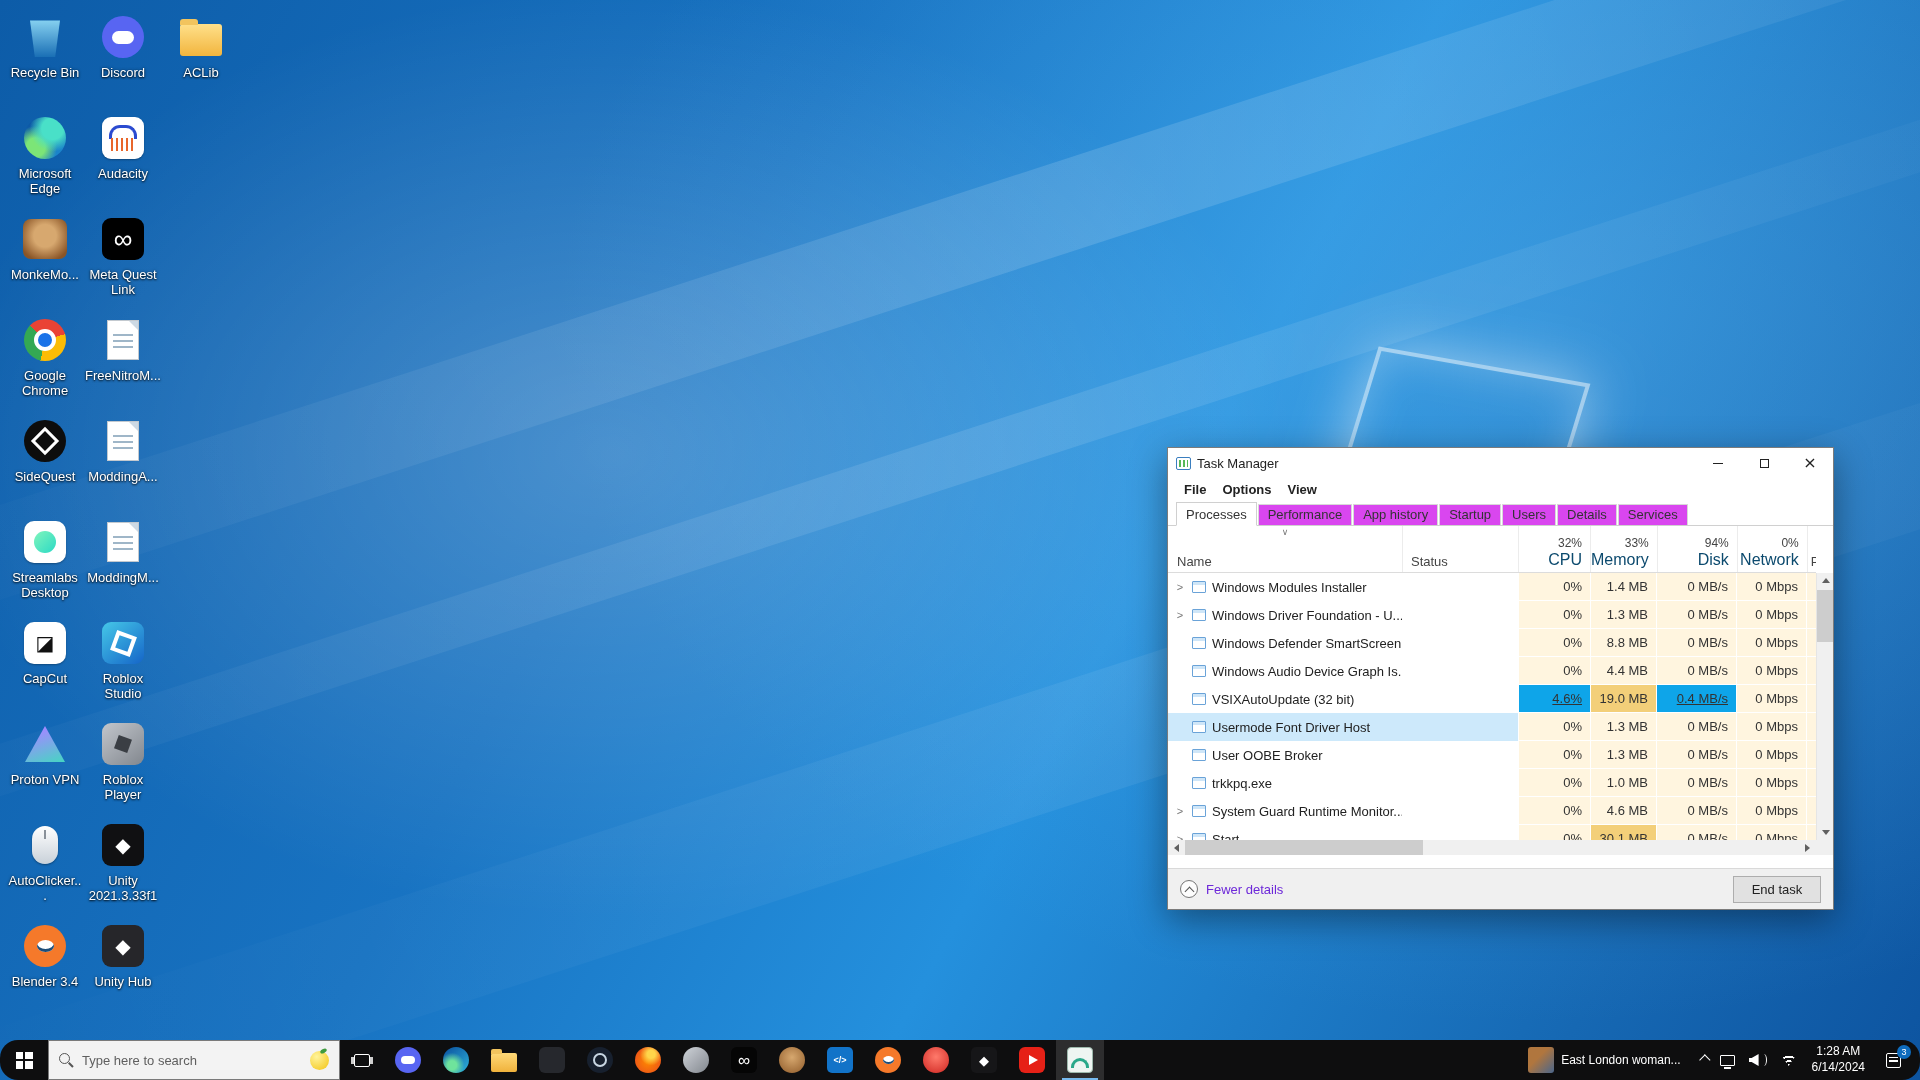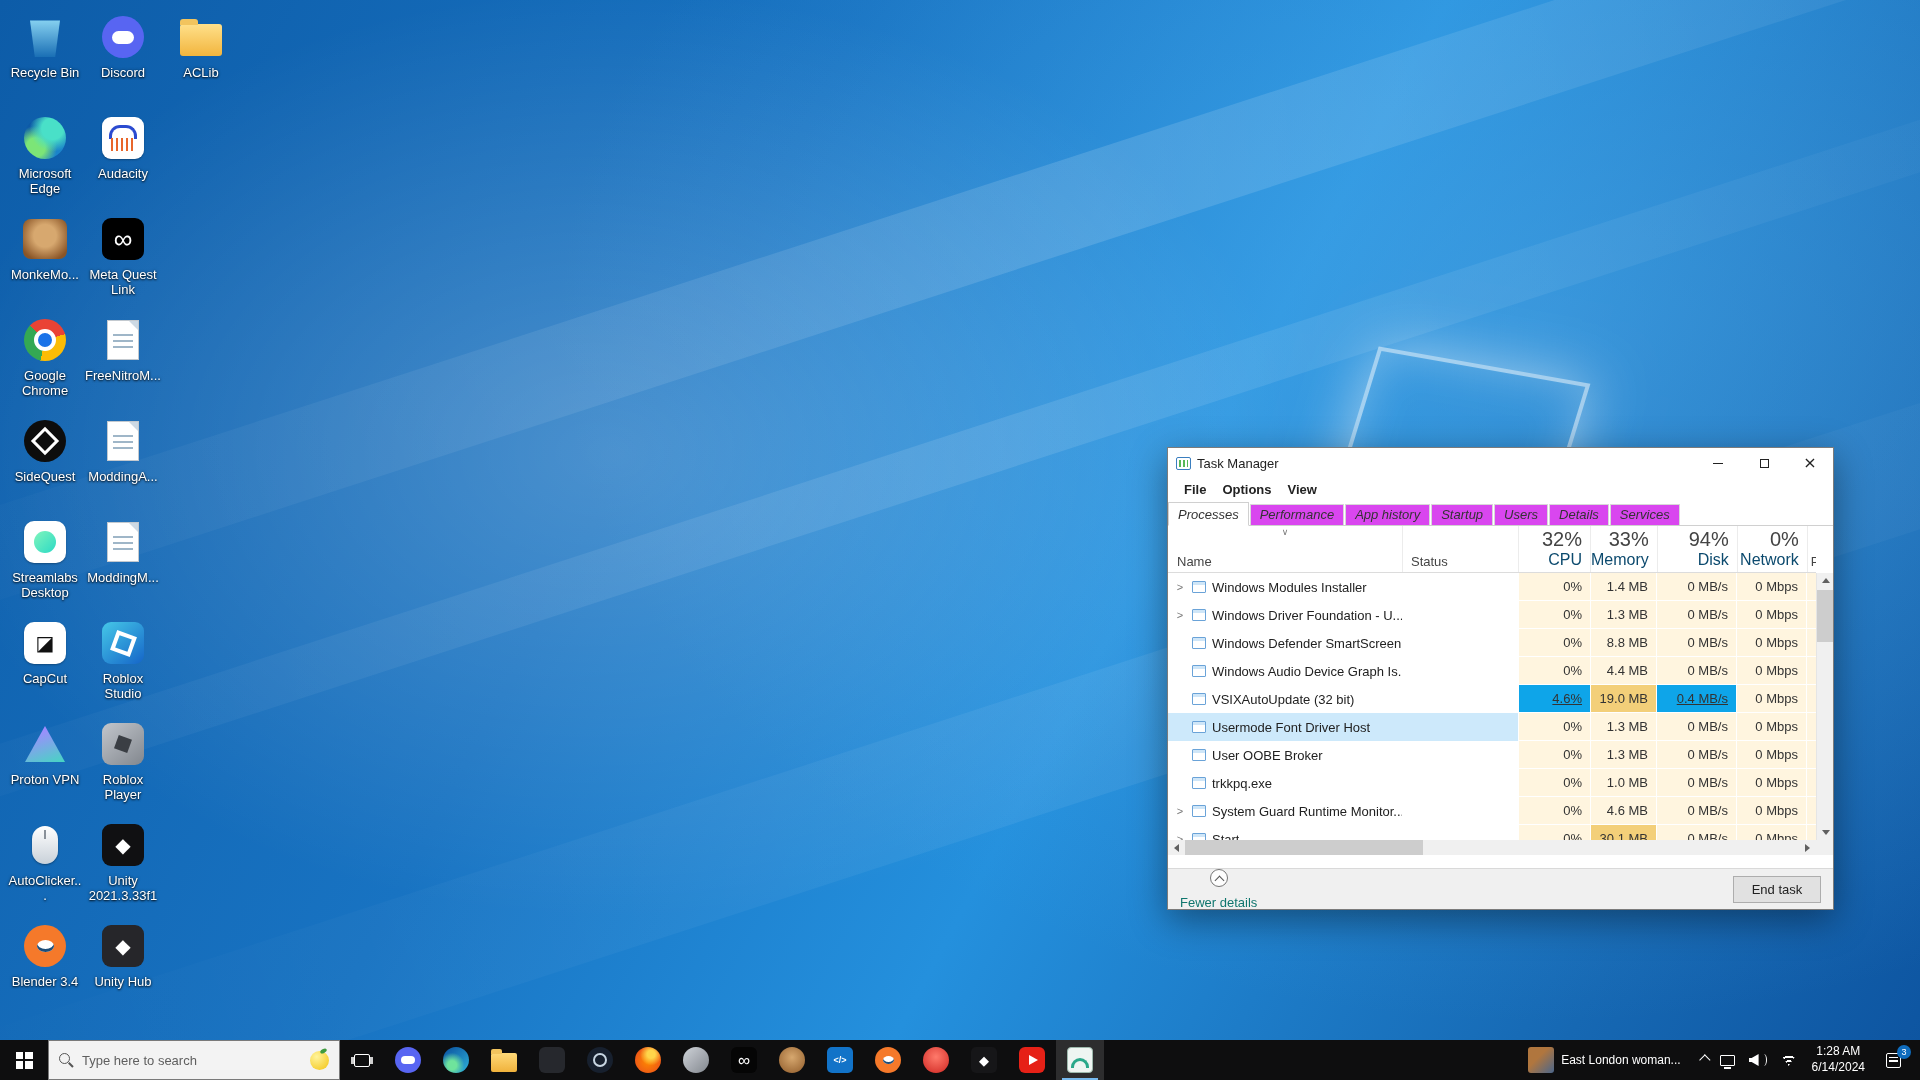--- a/index.html
+++ b/index.html
@@ -76,41 +76,41 @@
   .tm-app-icon { width:15px; height:13px; border:1.5px solid #3a7ebf; border-radius:2px; background:#fff; position:relative; margin-right:6px; }
   .tm-app-icon::after { content:""; position:absolute; inset:2px; background:repeating-linear-gradient(90deg,#57b857 0 2px,rgba(0,0,0,0) 2px 4px); }
   .tm-title { font-size:13px; }
   .tm-caption { margin-left:auto; display:flex; height:100%; }
   .cap-btn { width:46px; height:100%; display:flex; align-items:center; justify-content:center; color:#222; }
   .glyph-min { width:10px; height:1px; background:#222; }
   .glyph-max { width:9px; height:9px; border:1px solid #222; }
   .glyph-close { font-size:16px; line-height:1; font-family:"DejaVu Sans",sans-serif; }
   .tm-menubar { height:22px; display:flex; align-items:center; padding-left:8px; flex:0 0 auto;font-weight:bold; }
   .tm-menu-item { padding:0 8px; font-size:13px; }
-  .tm-tabstrip { height:26px; display:flex; align-items:flex-end; border-bottom:1px solid #d0d0d0; flex:0 0 auto;font-style:italic; }
+  .tm-tabstrip { height:26px; display:flex; align-items:flex-end; padding-left:8px; border-bottom:1px solid #d0d0d0; flex:0 0 auto; }
   .tm-tab { padding:2px 9px 3px; font-size:13px; background:#d946ef; border:1px solid #d8d8d8; border-bottom:none; margin-right:1px; color:#333; }
   .tm-tab.active { background:#fff; border:1px solid #d0d0d0; border-bottom:1px solid #fff; margin-bottom:-1px; padding-top:4px; }
 
   .tm-body { flex:1; position:relative; background:#fff; overflow:hidden; }
   .tm-region { margin-right:17px; }
   .cols { display:flex; }
   .c-name { flex:0 0 234px; display:flex; align-items:center; overflow:hidden; }
   .c-status { flex:0 0 116px; }
   .c-cpu { flex:0 0 72px; }
   .c-mem { flex:0 0 66px; }
   .c-disk { flex:0 0 80px; }
   .c-net { flex:0 0 70px; }
   .c-part { flex:1 1 auto; overflow:hidden; }
 
   .tm-header { height:47px; border-bottom:1px solid #dcdcdc; }
   .tm-header > div { border-left:1px solid #ececec; position:relative; }
   .tm-header > .c-name { border-left:none; align-items:flex-end; padding:0 0 3px 9px; font-size:13px; color:#444; }
   .c-name .sort-caret { position:absolute; top:1px; left:50%; transform:translateX(-50%); font-size:9px; color:#777; }
   .hnum { display:flex; flex-direction:column; align-items:flex-end; justify-content:flex-end; padding:0 8px 3px 0; }
-  .hnum .pct { font-size:20px; color:#444; line-height:1.15; }
+  .hnum .pct { font-size:12px; color:#444; line-height:1.15; }
   .hnum .lbl { font-size:16px; color:#0c4a6e; }
   .hstatus { display:flex; align-items:flex-end; padding:0 0 3px 8px; font-size:13px; color:#444; }
   .hpart { display:flex; align-items:flex-end; padding:0 0 3px 3px; font-size:13px; color:#444; }
 
   .tm-rows { height:267px; overflow:hidden; }
   .tm-row { height:28px; align-items:stretch; }
   .tm-row .c-name { padding-left:6px; gap:6px; }
   .chev { width:12px; font-size:11px; color:#777; text-align:center; flex:0 0 12px; }
   .picon { width:14px; height:12px; border:1px solid #6aa3d8; background:linear-gradient(#cfe6f8 0 3px,#fff 3px); border-radius:1px; flex:0 0 14px; }
   .pname { font-size:13px; white-space:nowrap; overflow:hidden; }
@@ -129,27 +129,27 @@
   .arr-right { border-top:4px solid rgba(0,0,0,0); border-bottom:4px solid rgba(0,0,0,0); border-left:5px solid #606060; }
   .tm-vscroll { position:absolute; right:0; top:47px; width:17px; height:267px; background:#f0f0f0; border-left:1px solid #e5e5e5; }
   .vs-btn { position:absolute; left:0; width:17px; height:15px; display:flex; align-items:center; justify-content:center; }
   .vs-btn.up { top:0; } .vs-btn.down { bottom:0; }
   .arr-up { border-left:4px solid rgba(0,0,0,0); border-right:4px solid rgba(0,0,0,0); border-bottom:5px solid #606060; }
   .arr-down { border-left:4px solid rgba(0,0,0,0); border-right:4px solid rgba(0,0,0,0); border-top:5px solid #606060; }
   .sb-thumb-v { position:absolute; left:0; top:17px; width:17px; height:52px; background:#cdcdcd; }
   .tm-corner { position:absolute; right:0; top:314px; width:17px; height:15px; background:#f0f0f0; }
 
   .tm-footer { height:41px; flex:0 0 auto; background:#f0f0f0; border-top:1px solid #d9d9d9; display:flex; align-items:center; padding:0 12px; }
-  .fewer { display:flex; align-items:center; gap:8px; color:#0f766e; font-size:13px;flex-direction:column; }
+  .fewer { display:flex; align-items:center; gap:8px; color:#6d28d9; font-size:13px; }
   .circle-chev { width:18px; height:18px; border:1px solid #767676; border-radius:50%; position:relative; background:#fdfdfd; }
   .circle-chev::after { content:""; position:absolute; left:5px; top:7px; width:6px; height:6px; border-top:1.6px solid #555; border-right:1.6px solid #555; transform:rotate(-45deg); }
   .endtask-btn { margin-left:auto; min-width:88px; height:27px; background:#e1e1e1; border:1px solid #adadad; font-size:13px; color:#222; display:flex; align-items:center; justify-content:center; }
 
   
-  .taskbar { position:absolute; left:0; right:0; bottom:0; height:40px; background:#0e0e0f; display:flex; align-items:stretch; z-index:10; }
+  .taskbar { position:absolute; left:0; right:0; bottom:0; height:40px; background:#0e0e0f; display:flex; align-items:stretch; z-index:10;border-radius:18px; }
   .tb-btn { display:flex; align-items:center; justify-content:center; }
   .tb-start { width:48px; }
   .win-logo { width:17px; height:17px; position:relative;
     background:linear-gradient(#0e0e0f,#0e0e0f) center/100% 2px no-repeat,
                linear-gradient(#0e0e0f,#0e0e0f) center/2px 100% no-repeat, #fff; }
   .tb-search { width:292px; background:#f3f3f3; display:flex; align-items:center; padding:0 10px; gap:8px; border:1px solid #7a7a7a; }
   .mag { width:15px; height:15px; position:relative; flex:0 0 15px; }
   .mag::before { content:""; position:absolute; width:9px; height:9px; border:1.6px solid #555; border-radius:50%; left:0; top:0; }
   .mag::after { content:""; position:absolute; width:6px; height:1.6px; background:#555; transform:rotate(45deg); left:9px; top:11px; }
   .tb-search input { border:none; outline:none; background:transparent; font-size:13px; color:#333; width:190px; font-family:inherit; }

